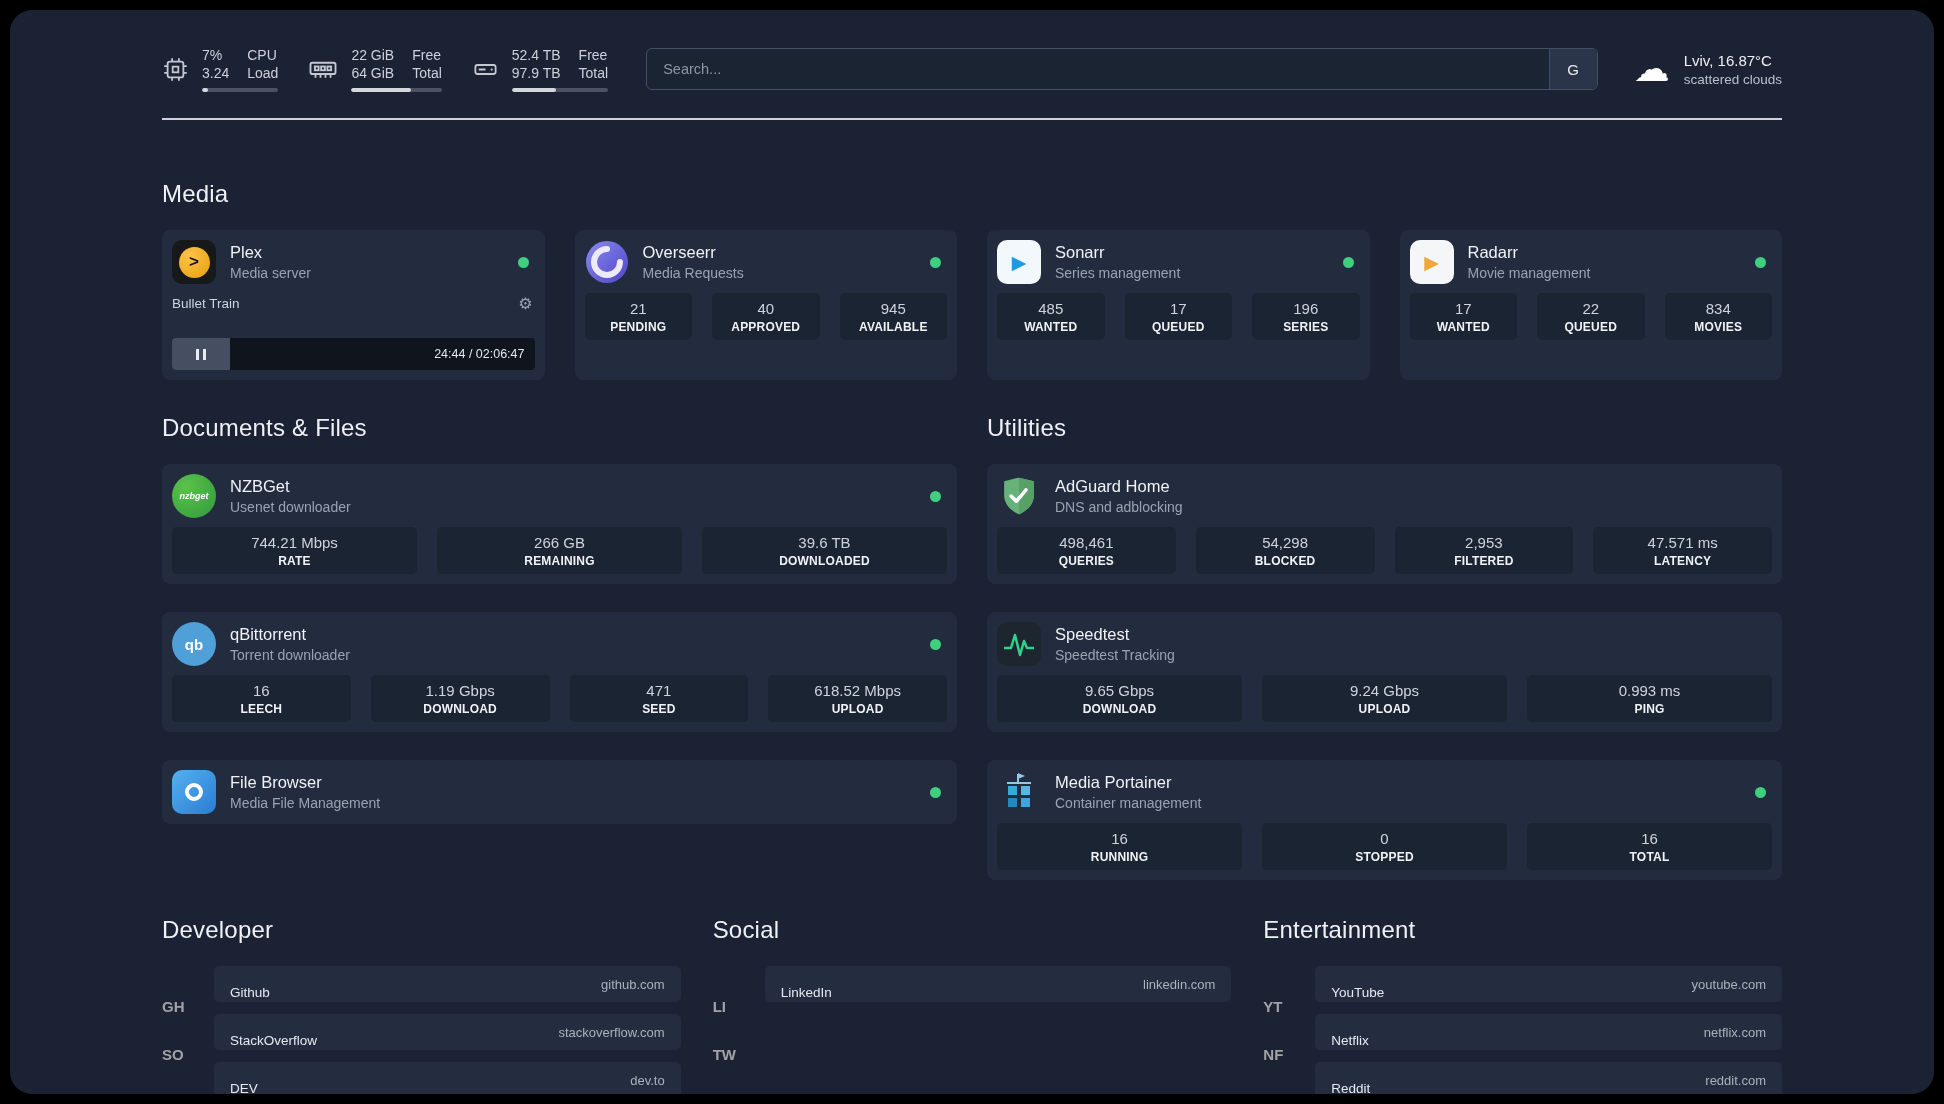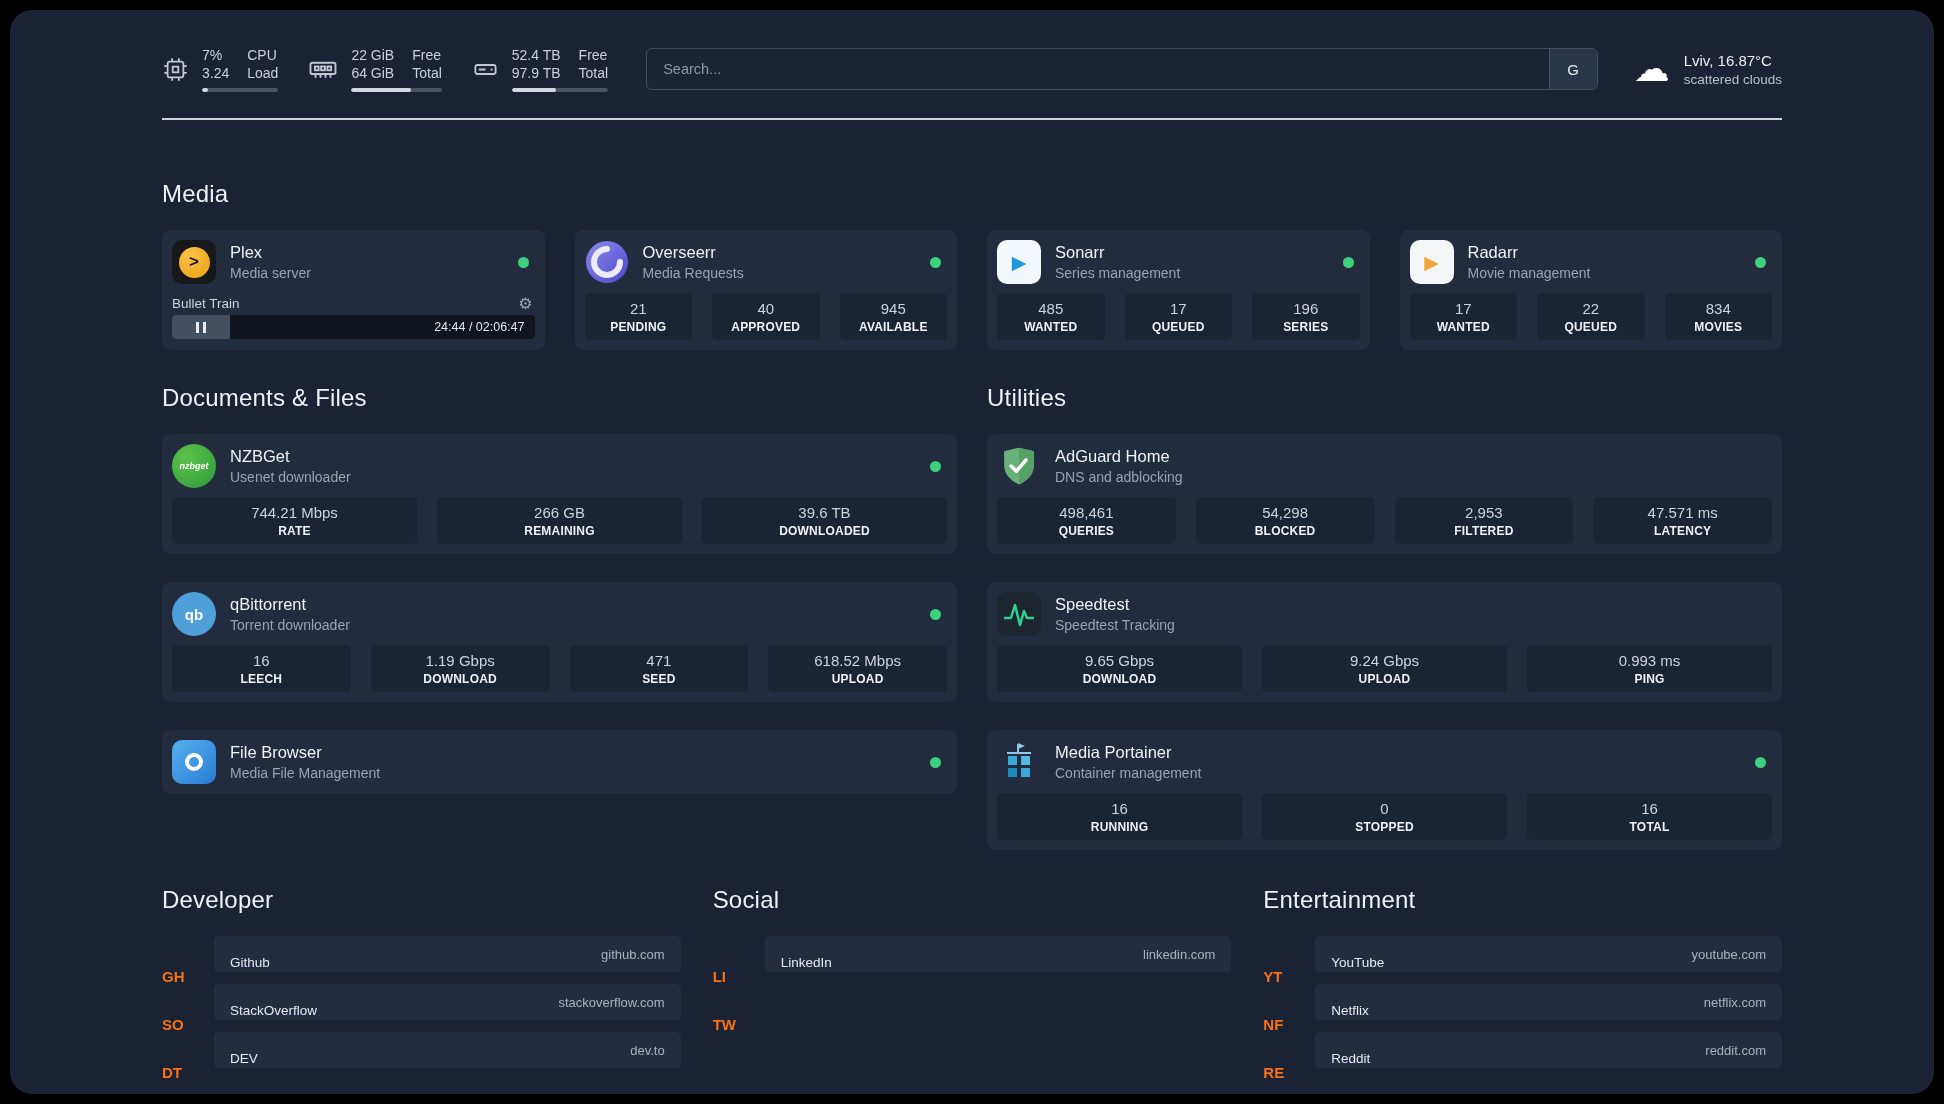--- a/index.html
+++ b/index.html
@@ -50,22 +50,22 @@
   .dot { width:11px; height:11px; border-radius:50%; background:#3ecf7f; margin-left:auto; margin-right:6px; }
 
   .stats { display:flex; gap:20px; margin-top:9px; }
   .stat { flex:1; background:#1b2433; border-radius:5px; padding:7px 4px 6px; text-align:center; }
   .stat-v { font-size:15px; color:#ced4dd; }
   .stat-l { font-size:12px; font-weight:700; color:#f0f2f6; margin-top:3px; letter-spacing:.2px; }
 
   
   .np-row { display:flex; align-items:center; margin-top:9px; font-size:13.5px; color:#ced4dd; height:20px;gap:25px; }
   .gear { margin-left:auto; color:#99a2b1; font-size:16px; cursor:pointer; margin-right:2px; }
-  .player { display:flex; align-items:center; margin-top:2px; background:#10141d; border-radius:4px;
-            height:24px; overflow:hidden;justify-content:flex-end; }
+  .player { display:flex; align-items:center; margin-top:25px; background:#10141d; border-radius:4px;
+            height:32px; overflow:hidden;justify-content:flex-end; }
   .pause-chip { width:58px; height:100%; background:#454f61; display:flex; align-items:center;
                 justify-content:center; gap:4px; cursor:pointer; }
   .pause-chip i { display:block; width:3px; height:11px; background:#e9ecf1; }
   .time { margin-left:auto; padding-right:10px; font-size:12.5px; color:#e3e7ee; }
 
   
   .ic-plex { background:#17181a; }
   .plex-circle { width:31px; height:31px; border-radius:50%;
                  background:radial-gradient(circle at 35% 30%, #ffc24b, #e5a00d);
                  display:flex; align-items:center; justify-content:center;
@@ -74,21 +74,21 @@
   .ic-radarr { background:#f5f6f8; color:#f1a73c; font-size:19px; }
   .ic-nzbget { background:radial-gradient(circle at 32% 30%, #5cc24c, #2f9a3a); border-radius:50%;
                color:#fff; font-weight:700; font-size:9px; font-style:italic; }
   .ic-qb { background:#4f9fd8; border-radius:50%; color:#fff; font-weight:700; font-size:15px; }
   .ic-fb { background:linear-gradient(135deg,#55b1ef,#2a7cd4); }
   .fb-ring { width:18px; height:18px; border:4px solid #fff; border-radius:50%; }
 
   
   .bookmarks { margin-top:36px; display:grid; grid-template-columns:repeat(3,1fr); gap:0 32px; }
   .bm-row { display:flex; align-items:center; margin-bottom:12px; height:36px; cursor:pointer; }
-  .bm-abbr { width:52px; font-size:15px; font-weight:700; color:#f97316;margin-top:44px; }
+  .bm-abbr { width:52px; font-size:15px; font-weight:700; color:#a3a3a3;margin-top:44px; }
   .bm-pill { flex:1; display:flex; align-items:center; justify-content:space-between;
              background:#242d3f; border-radius:5px; height:36px; padding:0 16px; }
   .bm-name { font-size:13.5px; color:#e6e9ef;margin-top:16px; }
   .bm-url { font-size:13px; color:#aab1be; }
 </style>
 </head>
 <body>
 
 <div class="panel">
 

